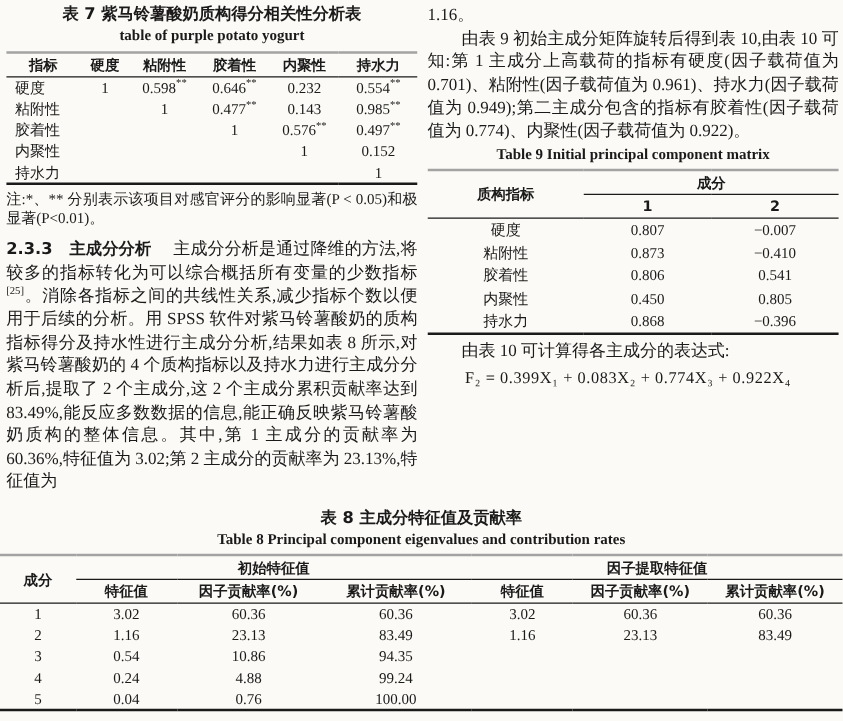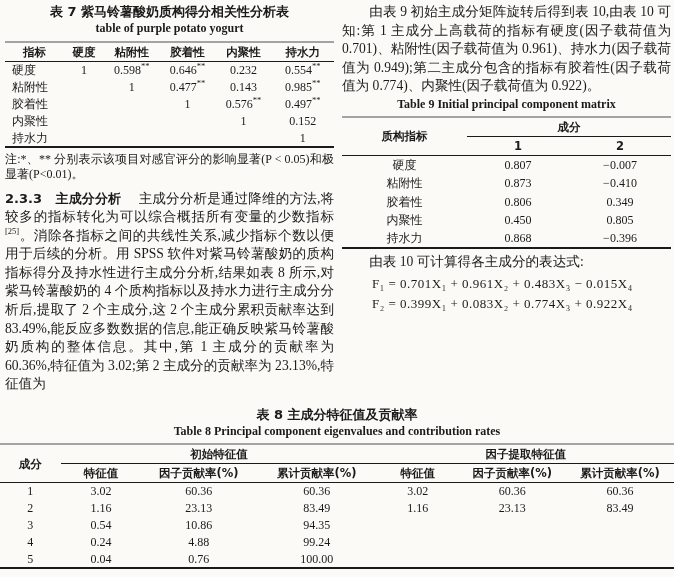--- a/index.html
+++ b/index.html
@@ -144,20 +144,21 @@
     <div class="note">注:*、** 分别表示该项目对感官评分的影响显著(P &lt; 0.05)和极显著(P&lt;0.01)。</div>
 
     <p class="body-para para-233">
       <span class="sec-head sec-num">2.3.3</span>
       <span class="sec-head sec-title">主成分分析</span>
       <span>主成分分析是通过降维的方法,将较多的指标转化为可以综合概括所有变量的少数指标</span><sup>[25]</sup><span>。消除各指标之间的共线性关系,减少指标个数以便用于后续的分析。用 SPSS 软件对紫马铃薯酸奶的质构指标得分及持水性进行主成分分析,结果如表 8 所示,对紫马铃薯酸奶的 4 个质构指标以及持水力进行主成分分析后,提取了 2 个主成分,这 2 个主成分累积贡献率达到 83.49%,能反应多数数据的信息,能正确反映紫马铃薯酸奶质构的整体信息。其中,第 1 主成分的贡献率为 60.36%,特征值为 3.02;第 2 主成分的贡献率为 23.13%,特征值为</span>
     </p>
   </div>
 
   <div class="col right">
+    <p class="body-para">1.16。</p>
     <p class="body-para indent">由表 9 初始主成分矩阵旋转后得到表 10,由表 10 可知:第 1 主成分上高载荷的指标有硬度(因子载荷值为 0.701)、粘附性(因子载荷值为 0.961)、持水力(因子载荷值为 0.949);第二主成分包含的指标有胶着性(因子载荷值为 0.774)、内聚性(因子载荷值为 0.922)。</p>
 
     <div class="tbl-title-en">Table 9  Initial principal component matrix</div>
 
     <table class="sci" id="table9">
       <colgroup>
         <col style="width:38%">
           <col style="width:31%">
           <col style="width:31%">
       </colgroup>
@@ -178,38 +179,37 @@
             <td>−0.007</td>
           </tr>
           <tr>
             <td class="rowhead">粘附性</td>
             <td>0.873</td>
             <td>−0.410</td>
           </tr>
           <tr>
             <td class="rowhead">胶着性</td>
             <td>0.806</td>
-            <td>0.349</td>
+            <td>0.541</td>
           </tr>
           <tr>
             <td class="rowhead">内聚性</td>
             <td>0.450</td>
             <td>0.805</td>
           </tr>
           <tr>
             <td class="rowhead">持水力</td>
             <td>0.868</td>
             <td>−0.396</td>
           </tr>
         </tbody>
     </table>
 
     <p class="body-para indent" style="margin-top:4px">由表 10 可计算得各主成分的表达式:</p>
     <div class="formula">
-      <div class="f-line1">F₁ = 0.701X₁ + 0.961X₂ + 0.483X₃ − 0.015X₄</div>
       <div class="f-line1">F₂ = 0.399X₁ + 0.083X₂ + 0.774X₃ + 0.922X₄</div>
     </div>
   </div>
 
   <div class="bottom">
     <div class="tbl-title-zh">表 8  主成分特征值及贡献率</div>
     <div class="tbl-title-en">Table 8  Principal component eigenvalues and contribution rates</div>
 
     <table class="sci" id="table8">
       <colgroup>

